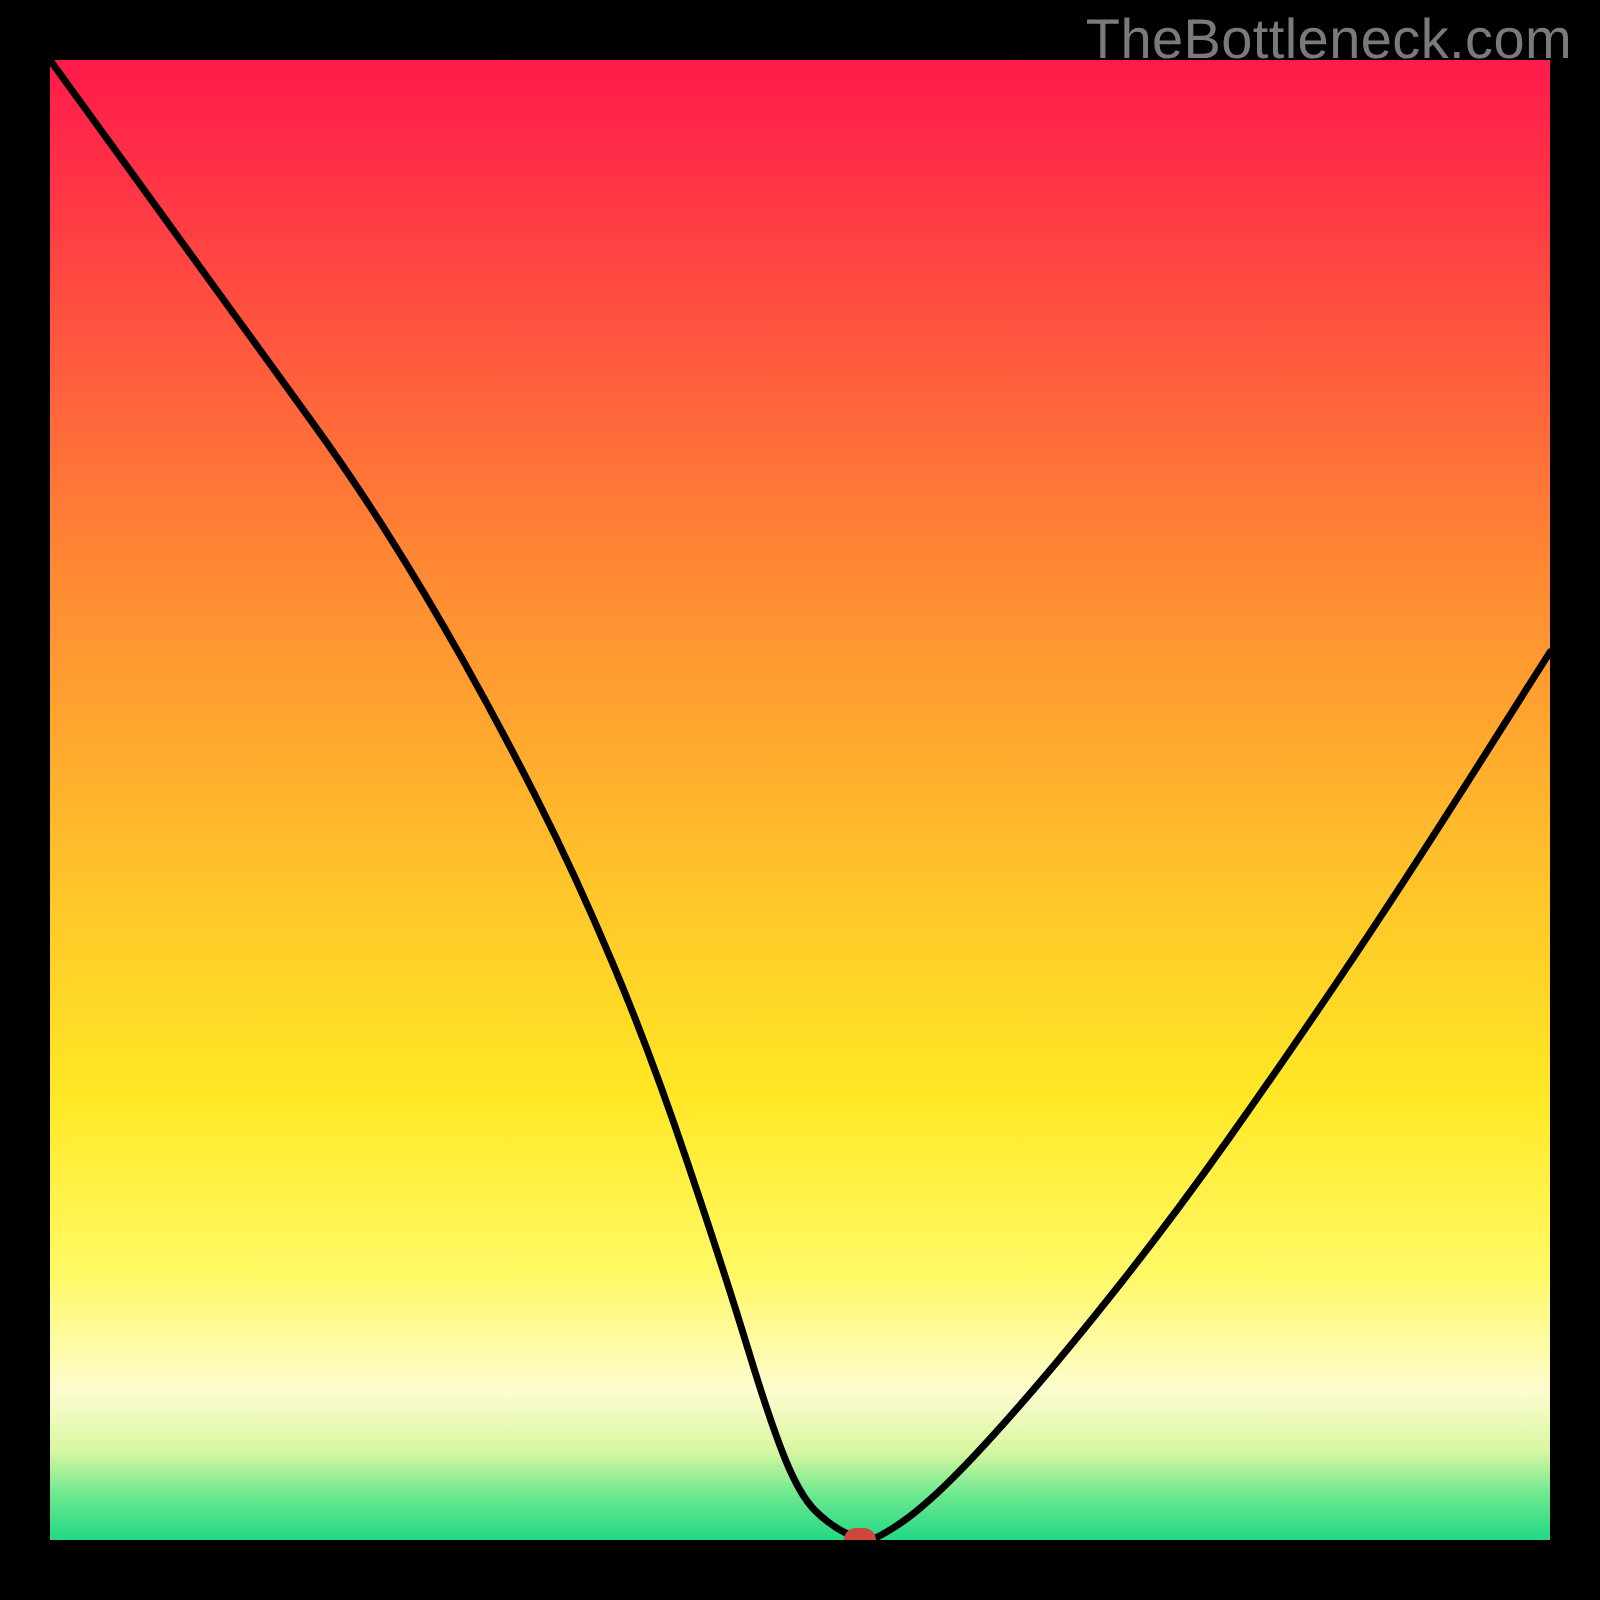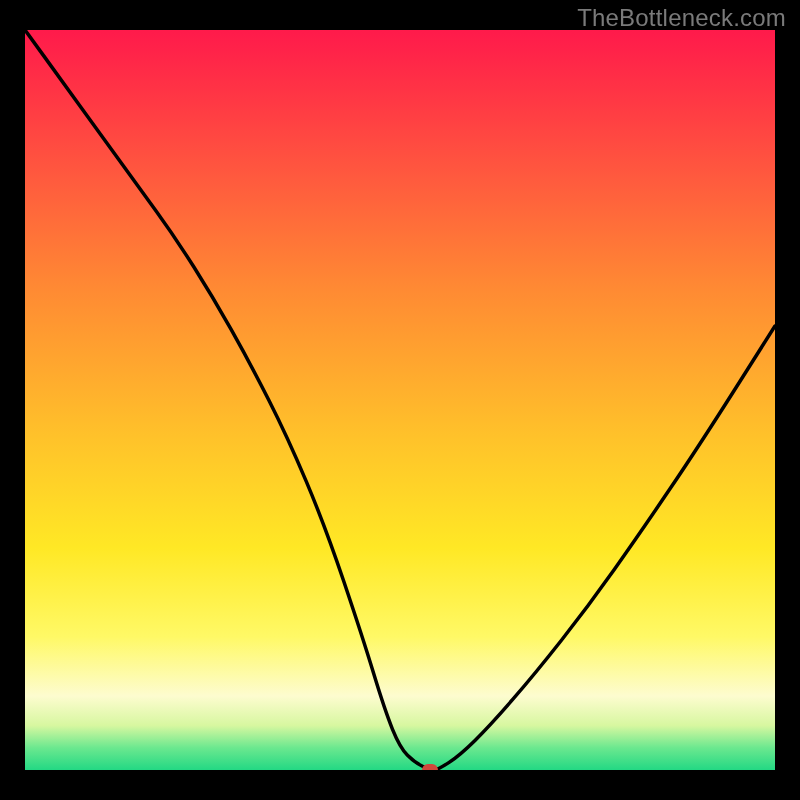--- a/index.html
+++ b/index.html
@@ -9,21 +9,21 @@
     width: 800px;
     height: 800px;
     overflow: hidden;
     font-family: Arial, Helvetica, sans-serif;
   }
   .watermark {
     position: absolute;
     top: 4px;
     right: 14px;
     color: #7a7a7a;
-    font-size: 24px;
+    font-size: 28px;
     letter-spacing: 0.2px;
     user-select: none;
   }
   .frame {
     position: absolute;
     left: 0;
     top: 0;
     width: 800px;
     height: 800px;
   }

